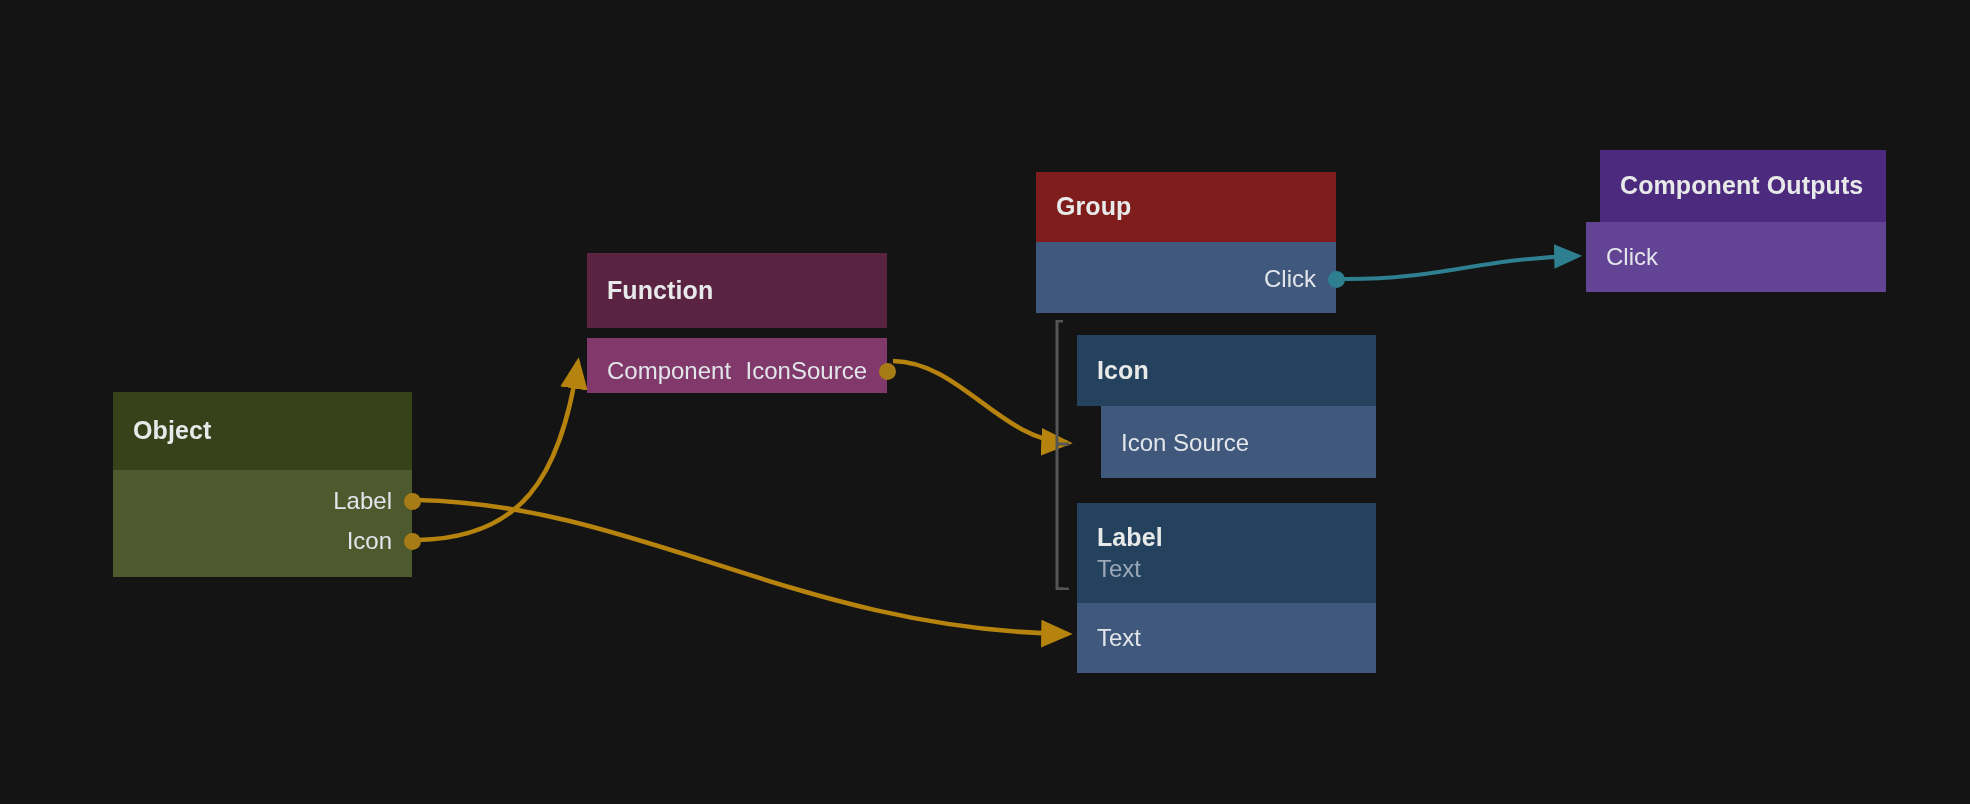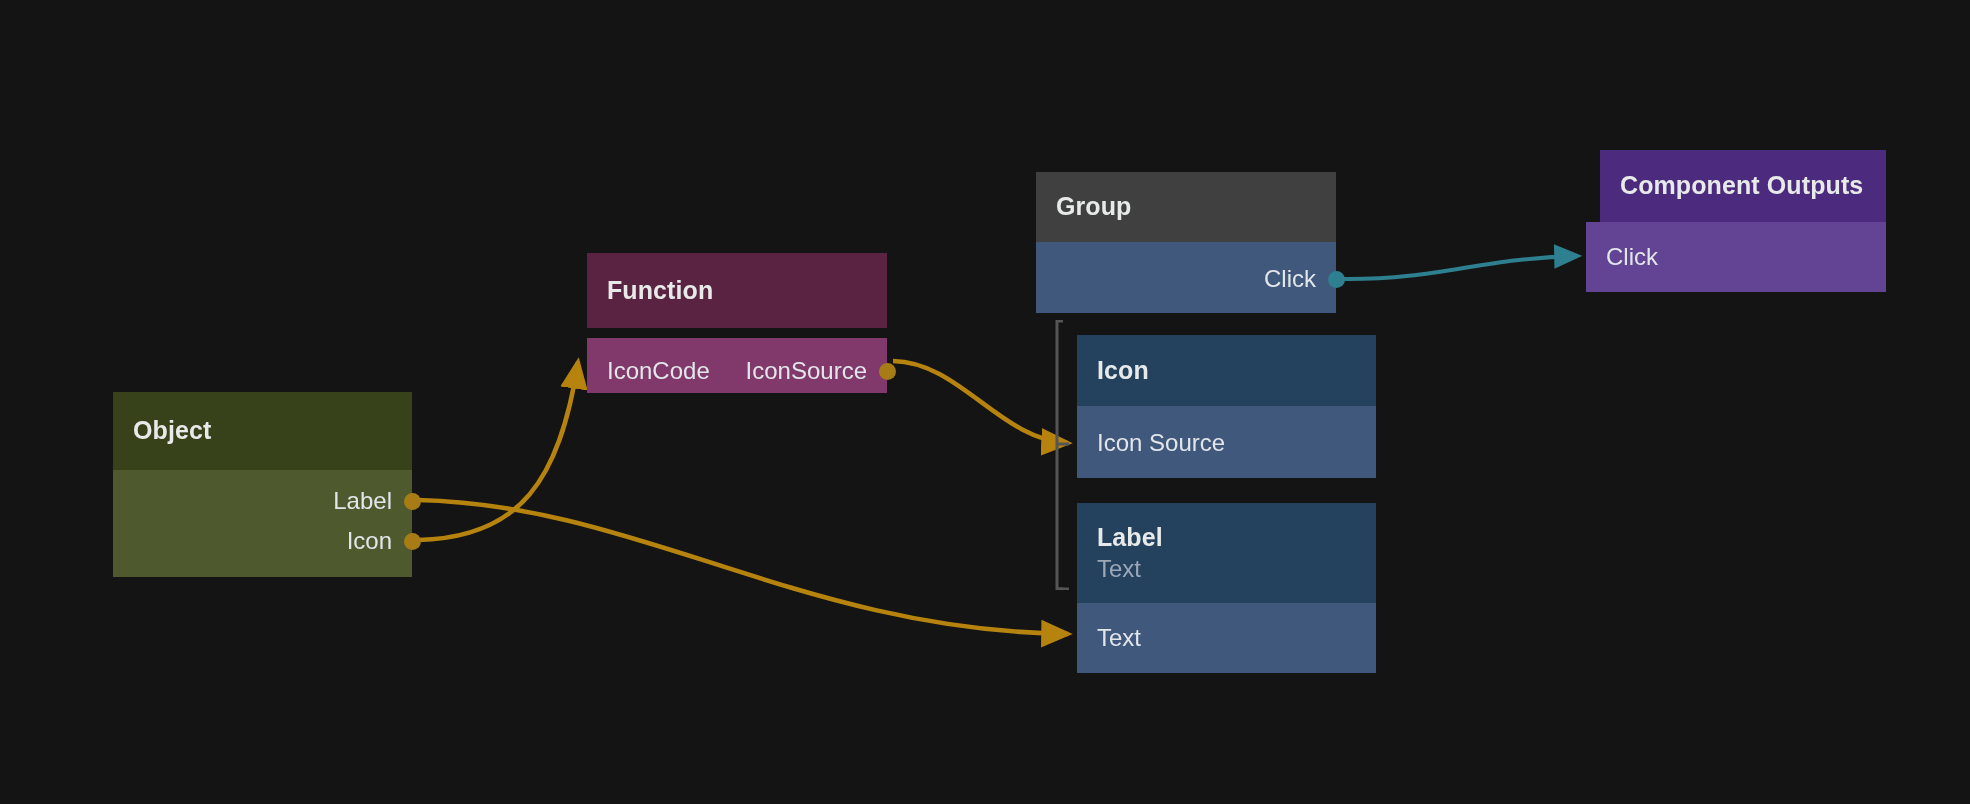--- a/index.html
+++ b/index.html
@@ -97,33 +97,33 @@
   #node-object .port-dot    { background: #a77c16; }
 
   
   #node-function { left: 587px; top: 253px; width: 300px; height: 140px; gap: 10px; }
   #node-function .node-header { background: #5a2342; height: 75px; }
   #node-function .node-body   { background: #80396a; }
   #node-function .port-dot    { background: #a77c16; }
 
   
   #node-group { left: 1036px; top: 172px; width: 300px; height: 141px; }
-  #node-group .node-header { background: #404040; height: 70px; }
+  #node-group .node-header { background: #7f1d1d; height: 70px; }
   #node-group .node-body   { background: #3f587c; }
   #node-group .port-dot    { background: #2e7f90; }
 
   
   #node-component-outputs { left: 1586px; top: 150px; width: 300px; height: 142px; }
   #node-component-outputs .node-header { background: #4c2a7d; height: 72px; margin-left: 14px; }
   #node-component-outputs .node-body   { background: #634394; }
 
   
   #node-icon { left: 1077px; top: 335px; width: 299px; height: 143px; }
   #node-icon .node-header { background: #24415e; height: 71px; }
-  #node-icon .node-body   { background: #3f587c; }
+  #node-icon .node-body   { background: #3f587c; margin-left: 24px; }
 
   
   #node-label { left: 1077px; top: 503px; width: 299px; height: 170px; }
   #node-label .node-header { background: #24415e; height: 100px; }
   #node-label .node-body   { background: #3f587c; }
 
   
   #group-bracket {
     position: absolute;
     left: 1055px;
@@ -177,21 +177,21 @@
       </div>
     </div>
   </div>
 
   <div class="node" id="node-function">
     <div class="node-header">
       <div class="node-title">Function</div>
     </div>
     <div class="node-body">
       <div class="port-row" style="top:16px;">
-        <span class="port-label">IconCode</span>
+        <span class="port-label">Component</span>
         <span class="port-label out">IconSource</span>
         <span class="port-dot out-dot" style="top:9px;"></span>
       </div>
     </div>
   </div>
 
   <div class="node" id="node-group">
     <div class="node-header">
       <div class="node-title">Group</div>
     </div>

